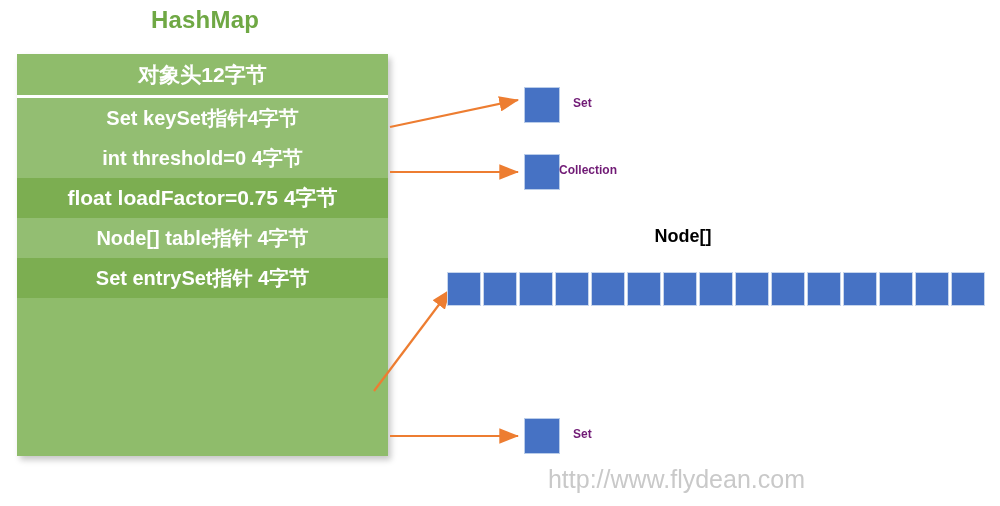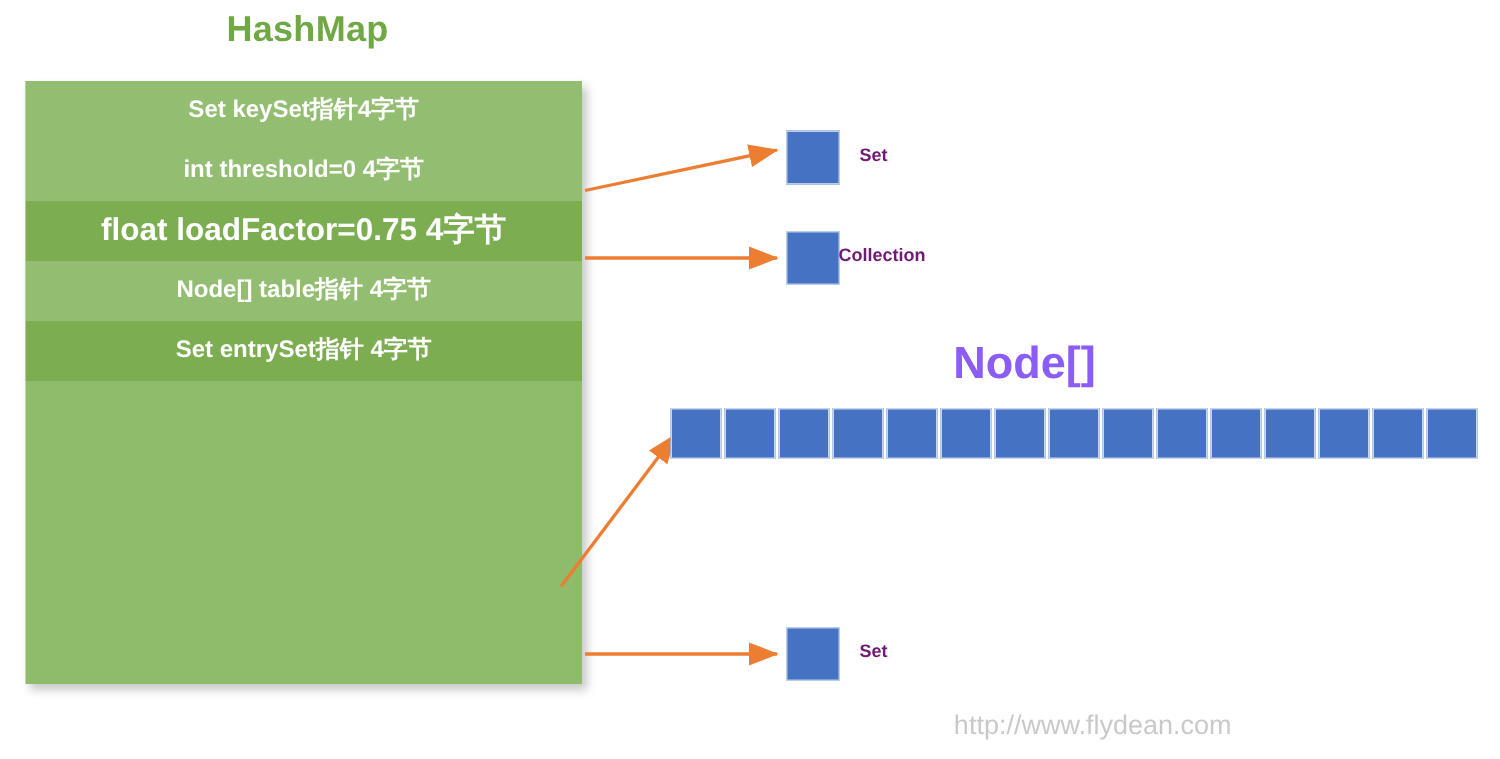--- a/index.html
+++ b/index.html
@@ -26,21 +26,21 @@
     position:absolute;left:17px;top:54px;
     width:371px;height:402px;
     box-shadow:3px 4px 6px rgba(0,0,0,.22);
     background:#8FBC6B;
     overflow:hidden;
   }
   .struct-row{
     height:40px;line-height:40px;
     text-align:center;
     color:#ffffff;
-    font-size:16px;font-weight:bold;
+    font-size:20px;font-weight:bold;
     white-space:nowrap;
     overflow:hidden;
   }
   .struct-row.header{
     height:41px;line-height:41px;
     background:#8FBC6B;
     border-bottom:3px solid #ffffff;
     font-size:21px;
   }
   .struct-row.light{background:#93BE72;}
@@ -58,56 +58,57 @@
     position:absolute;
     color:#701a75;
     font-size:12px;font-weight:bold;
     white-space:nowrap;
   }
 
   
   .node-title{
     position:absolute;left:608px;top:226px;width:150px;
     text-align:center;
-    color:#8b5cf6;
-    font-size:30px;font-weight:bold;
+    color:#000000;
+    font-size:18px;font-weight:bold;
     white-space:nowrap;
   }
   .node-array{
     position:absolute;left:447px;top:272px;
     height:34px;
     display:flex;
     gap:2px;
   }
   .node-cell{
     width:34px;height:34px;
     background:#4672C4;
     border:1px solid #C6D5EC;
     box-sizing:border-box;
   }
 
   
   .arrows{position:absolute;left:0;top:0;width:1000px;height:506px;pointer-events:none;}
 
   
   .watermark{
-    position:absolute;right:16px;bottom:12px;
+    position:absolute;right:32px;bottom:12px;
     color:#C9C9C9;
-    font-size:18px;
+    font-size:25px;
     white-space:nowrap;
   }
 </style>
 </head>
 <body>
 
 <div class="canvas">
 
   <div class="hashmap-title">HashMap</div>
 
   <div class="struct-box">
+    <div class="struct-row header">对象头12字节</div>
     <div class="struct-row light">Set keySet指针4字节</div>
     <div class="struct-row light">int threshold=0 4字节</div>
     <div class="struct-row dark tight">float loadFactor=0.75 4字节</div>
     <div class="struct-row light">Node[] table指针 4字节</div>
     <div class="struct-row dark">Set entrySet指针 4字节</div>
   </div>
 
   <svg class="arrows" viewBox="0 0 1000 506" width="1000" height="506">
     <defs>
       <marker id="ah" markerWidth="9" markerHeight="7" refX="8.5" refY="3.5" orient="auto" markerUnits="strokeWidth">

